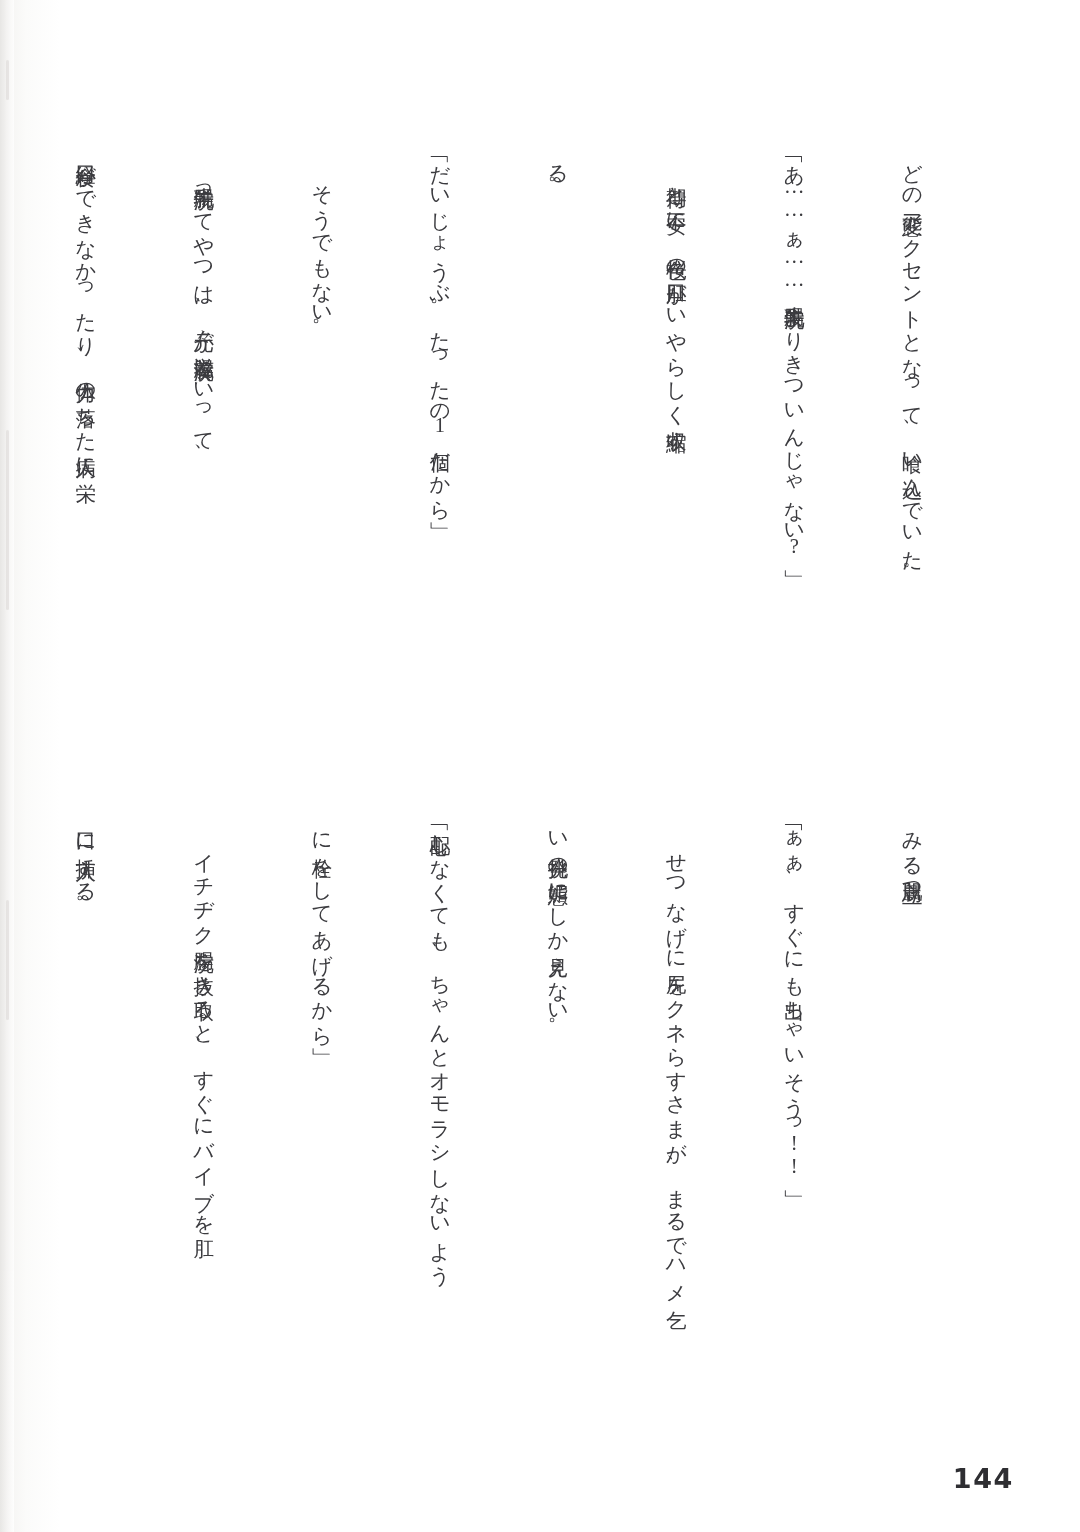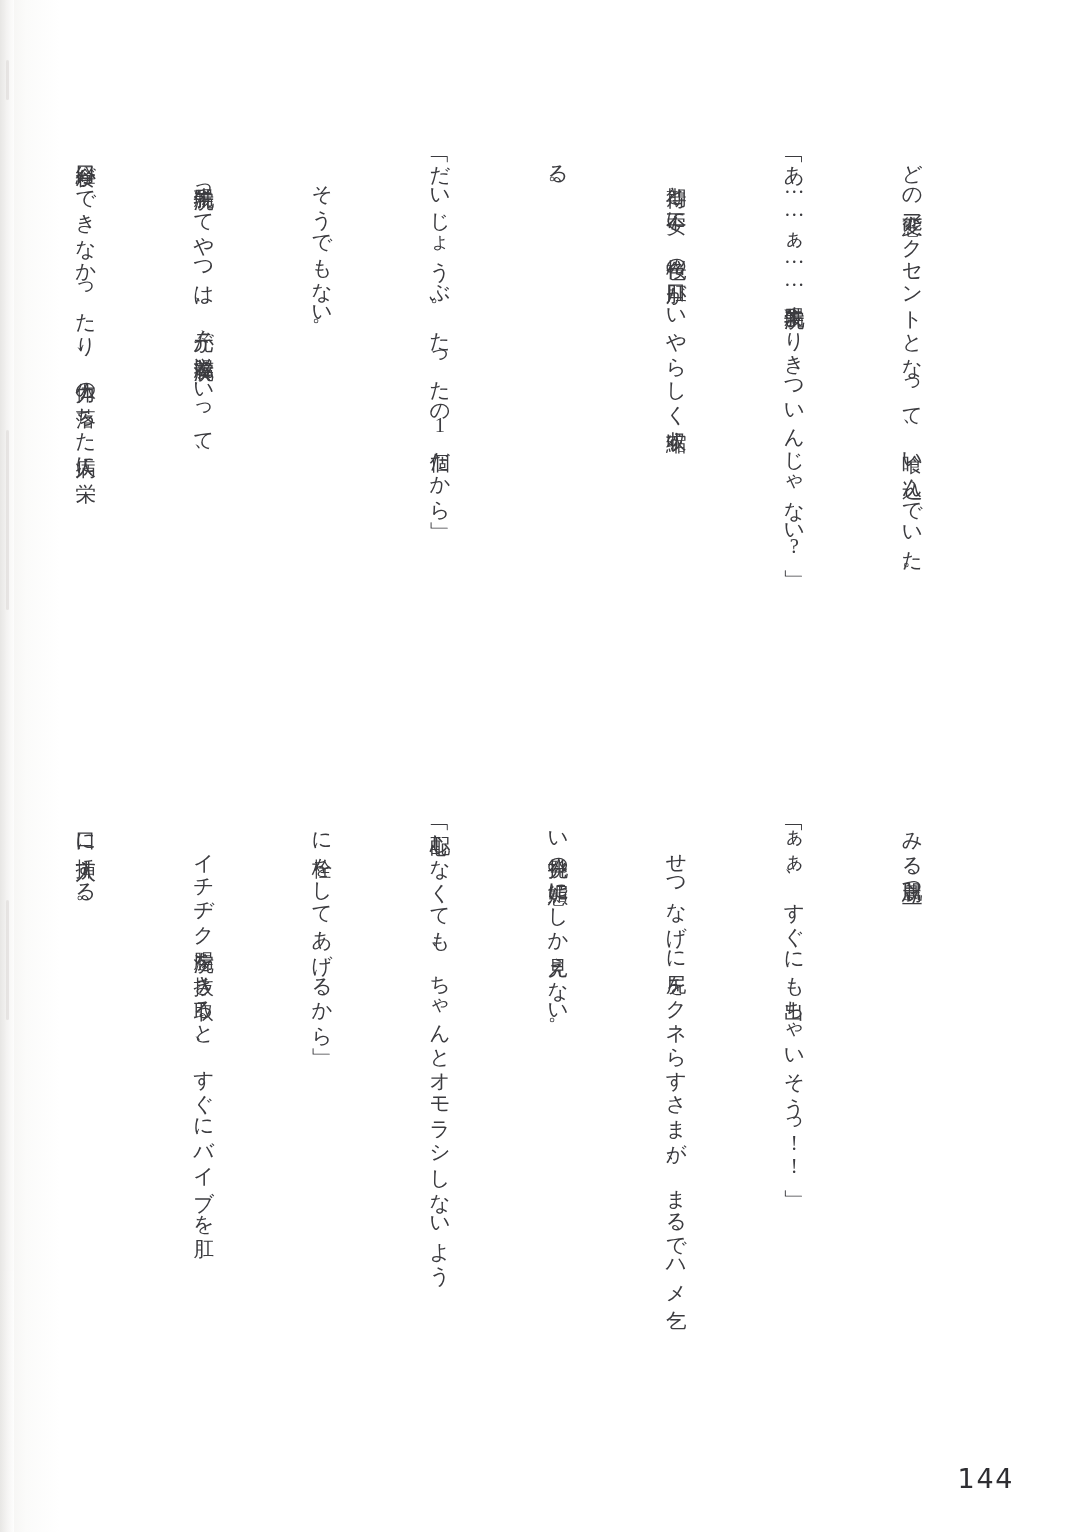--- a/index.html
+++ b/index.html
@@ -69,21 +69,21 @@
   .col {
     display: block;
   }
 
   .page-number {
     position: absolute;
     right: 66px;
     bottom: 38px;
     font-family: "DejaVu Sans", sans-serif;
     font-size: 27px;
-    font-weight: 400;
+    font-weight: 700;
     color: #2e2e32;
     letter-spacing: 0.06em;
   }
 </style>
 </head>
 <body>
 
 <div class="page">
   <div class="scan-edge">
     <div class="scan-edge-mark" style="top:60px;height:40px;"></div>

